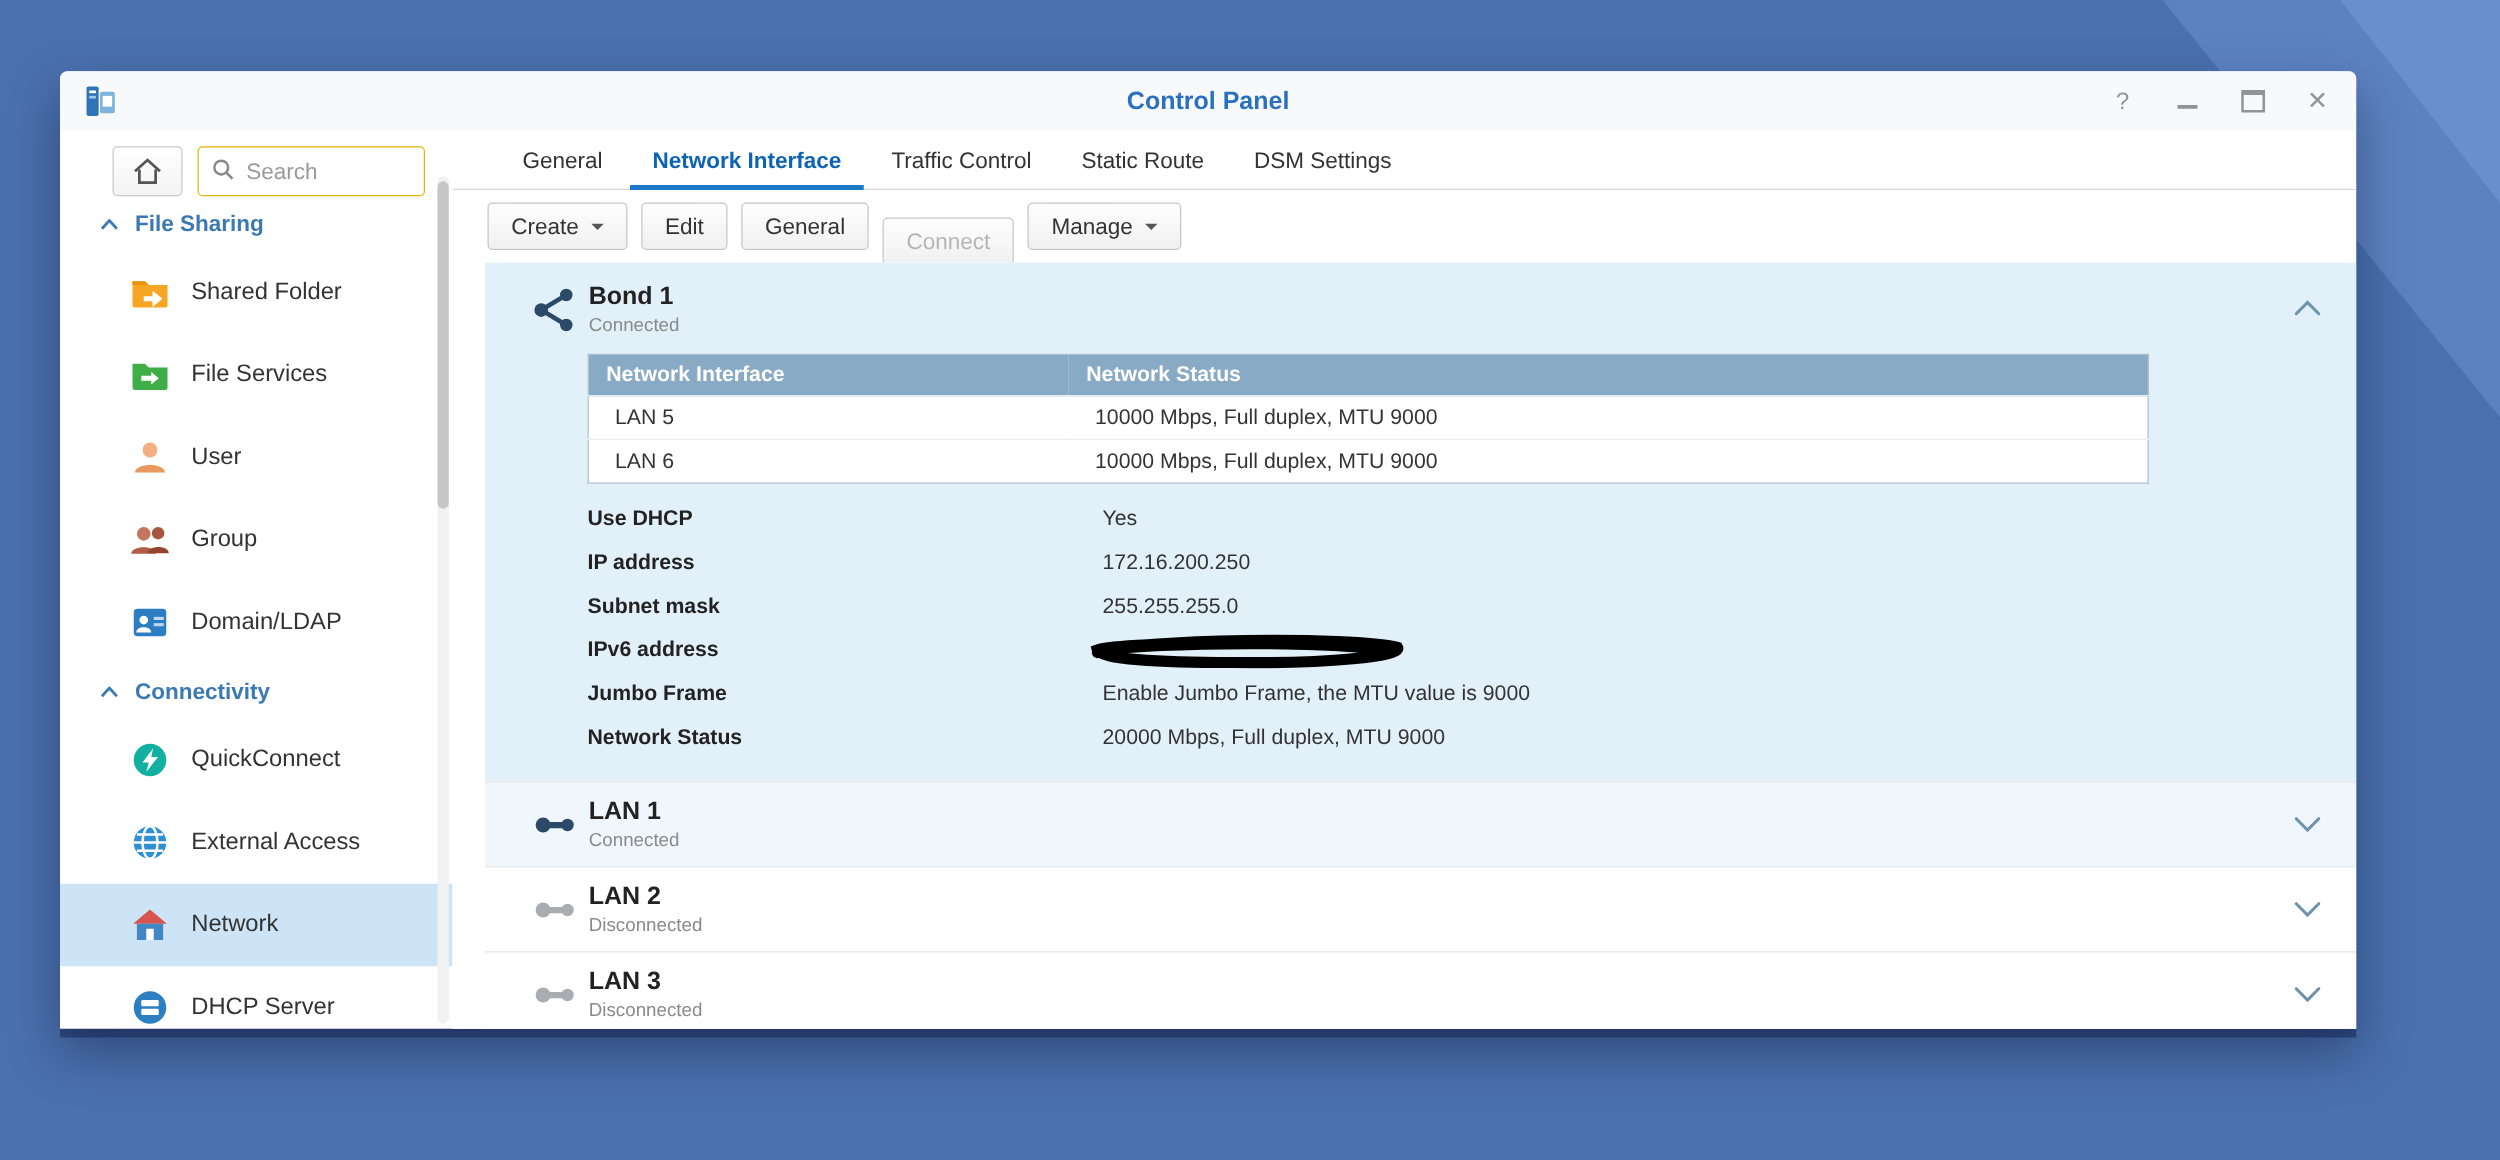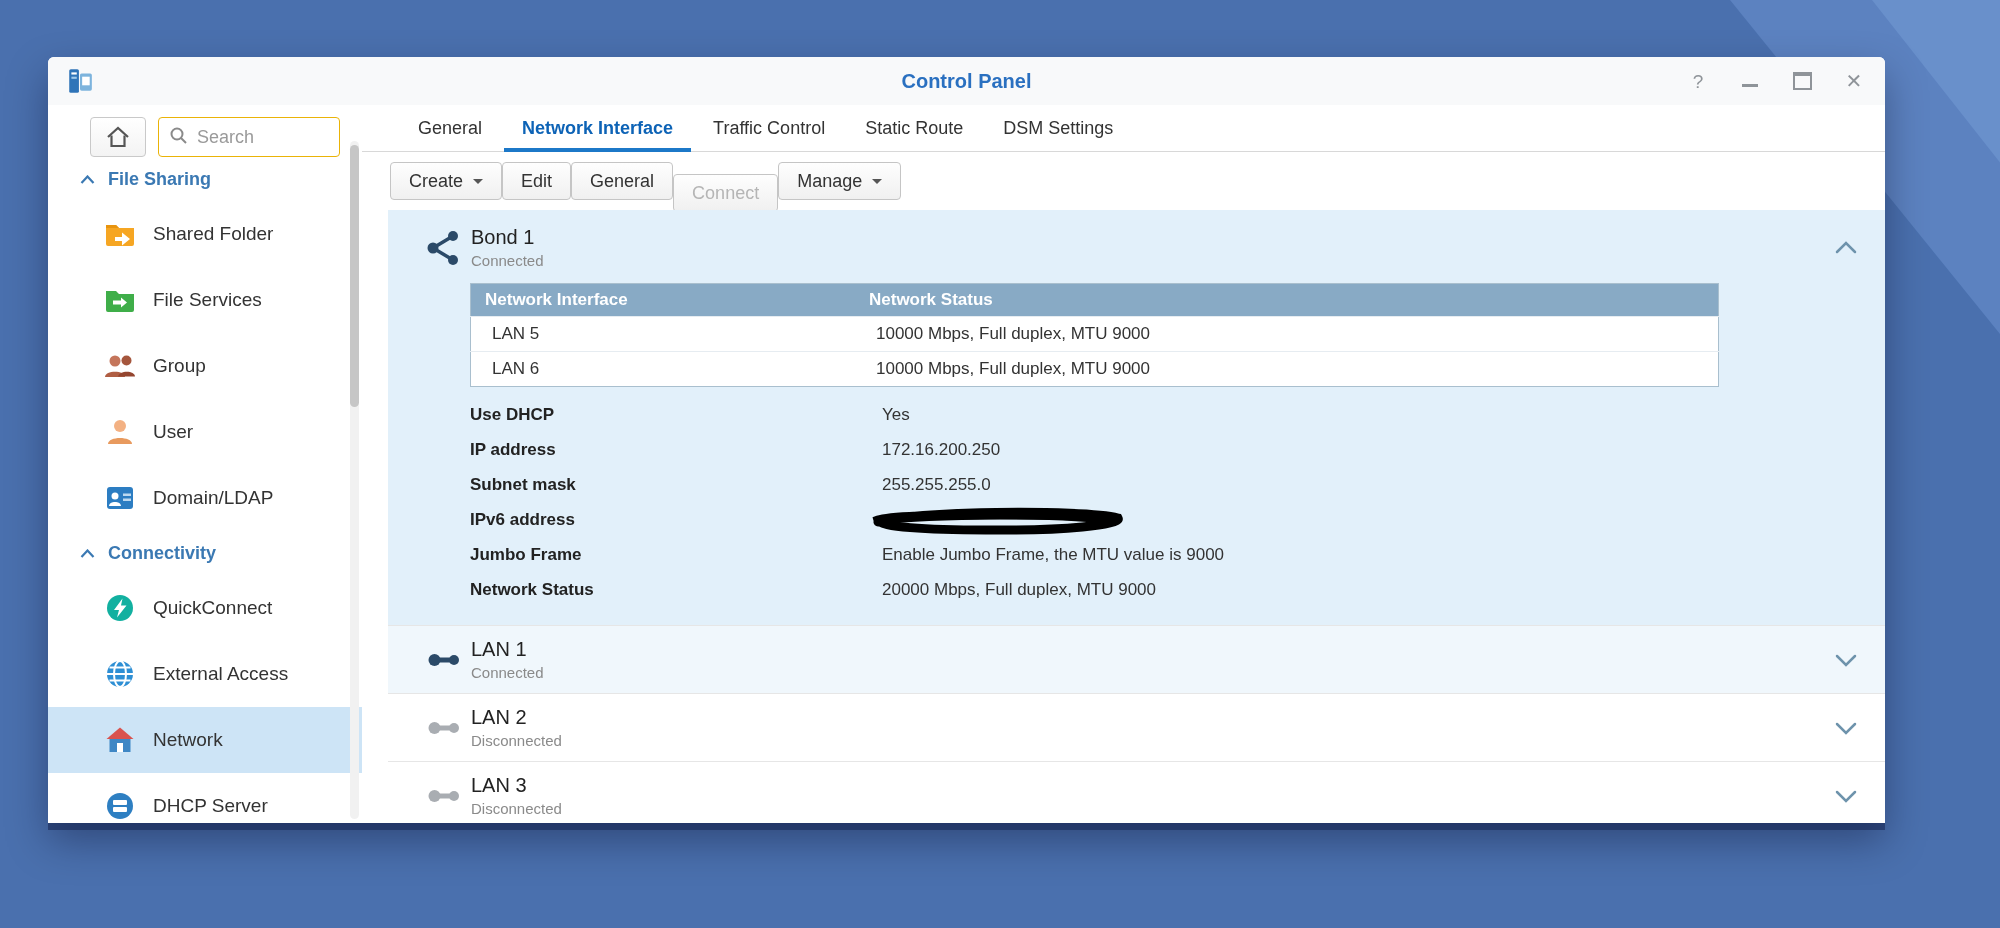--- a/index.html
+++ b/index.html
@@ -47,35 +47,35 @@
   .scroll-thumb{position:absolute;top:4px;left:0;width:9px;height:262px;background:#c6c6c6;border-radius:5px;}
 
   
   .main{flex:1;display:flex;flex-direction:column;min-width:0;background:#fff;}
   .tabbar{height:47px;box-sizing:border-box;border-bottom:1px solid #d8d8d8;display:flex;
           align-items:stretch;padding-left:36px;}
   .tab{padding:0 20px;display:flex;align-items:center;font-size:18px;color:#333;position:relative;}
   .tab.active{color:#0d63b6;font-weight:bold;}
   .tab.active::after{content:"";position:absolute;left:2px;right:2px;bottom:-1px;height:4px;background:#1c78c8;}
 
-  .toolbar{height:58px;box-sizing:border-box;display:flex;align-items:center;padding-left:28px;}
+  .toolbar{height:58px;box-sizing:border-box;display:flex;align-items:center;gap:11px;padding-left:28px;}
   .tbtn{height:38px;padding:0 18px;font-size:18px;font-family:inherit;color:#333;
         background:linear-gradient(#fefefe,#f0f0f0);border:1px solid #c5c5c5;border-radius:4px;
         display:flex;align-items:center;gap:10px;}
   .tbtn.disabled{color:#b5b5b5;margin-top:24px;}
   .car{width:0;height:0;border-left:5px solid transparent;border-right:5px solid transparent;
        border-top:5px solid #555;}
 
   .content{flex:1;padding-left:26px;overflow:hidden;background:#fff;}
 
   
   .bond{background:#e2f0fa;padding:16px 0 18px 0;position:relative;}
   .ifrow-header{display:flex;align-items:center;padding-left:37px;gap:8px;}
   .if-icon{width:38px;height:38px;flex-shrink:0;}
-  .if-title{font-size:20px;font-weight:normal;color:#222;}
+  .if-title{font-size:20px;font-weight:bold;color:#222;}
   .if-status{font-size:15px;color:#8a8a8a;margin-top:3px;}
   .chev{position:absolute;right:28px;top:50%;margin-top:-7px;width:22px;height:13px;}
   .bond .chev{top:30px;margin-top:0;}
 
   table.bond-table{margin:14px 0 10px 82px;width:1249px;border-collapse:collapse;background:#fff;
                    font-size:17px;border:1px solid #a9bfce;}
   table.bond-table th{background:#88aac5;color:#fff;font-weight:bold;text-align:left;padding:6px 14px;}
   table.bond-table th:first-child{width:356px;}
   table.bond-table td{padding:7px 21px;border-top:1px solid #e6ecf1;color:#333;}
 
@@ -164,36 +164,36 @@
             <svg viewBox="0 0 32 32">
                 <path d="M2 7 h10 l3 3 h15 v16 a2 2 0 0 1 -2 2 h-24 a2 2 0 0 1 -2 -2 z" fill="#3fae49"></path>
                 <path d="M9 16.5 h8 v-3 l6 5 -6 5 v-3 h-8 z" fill="#fff"></path>
               </svg>
           </span>
           <span class="si-label">File Services</span>
         </div>
         <div class="side-item">
           <span class="si-icon">
             <svg viewBox="0 0 32 32">
+                <circle cx="16" cy="10" r="6" fill="#f3b183"></circle>
+                <path d="M4 28 c0 -8 24 -8 24 0 z" fill="#e89a5e"></path>
+              </svg>
+          </span>
+          <span class="si-label">User</span>
+        </div>
+        <div class="side-item">
+          <span class="si-icon">
+            <svg viewBox="0 0 32 32">
                 <circle cx="11" cy="11" r="5.5" fill="#c4755b"></circle>
                 <path d="M1 27 c0 -7 20 -7 20 0 z" fill="#b05e43"></path>
                 <circle cx="22.5" cy="10.5" r="5" fill="#a5563d"></circle>
                 <path d="M14 26.5 c1 -6.5 17 -6.5 17 0 z" fill="#94452f"></path>
               </svg>
           </span>
           <span class="si-label">Group</span>
-        </div>
-        <div class="side-item">
-          <span class="si-icon">
-            <svg viewBox="0 0 32 32">
-                <circle cx="16" cy="10" r="6" fill="#f3b183"></circle>
-                <path d="M4 28 c0 -8 24 -8 24 0 z" fill="#e89a5e"></path>
-              </svg>
-          </span>
-          <span class="si-label">User</span>
         </div>
         <div class="side-item">
           <span class="si-icon">
             <svg viewBox="0 0 32 32">
                 <rect x="3" y="5" width="26" height="22" rx="3" fill="#2c7dc2"></rect>
                 <circle cx="11" cy="14" r="3.5" fill="#fff"></circle>
                 <path d="M5 24 c0 -5.5 12 -5.5 12 0 z" fill="#fff"></path>
                 <rect x="19" y="11.5" width="8" height="2.5" fill="#bcd9f0"></rect>
                 <rect x="19" y="16.5" width="8" height="2.5" fill="#bcd9f0"></rect>
               </svg>

